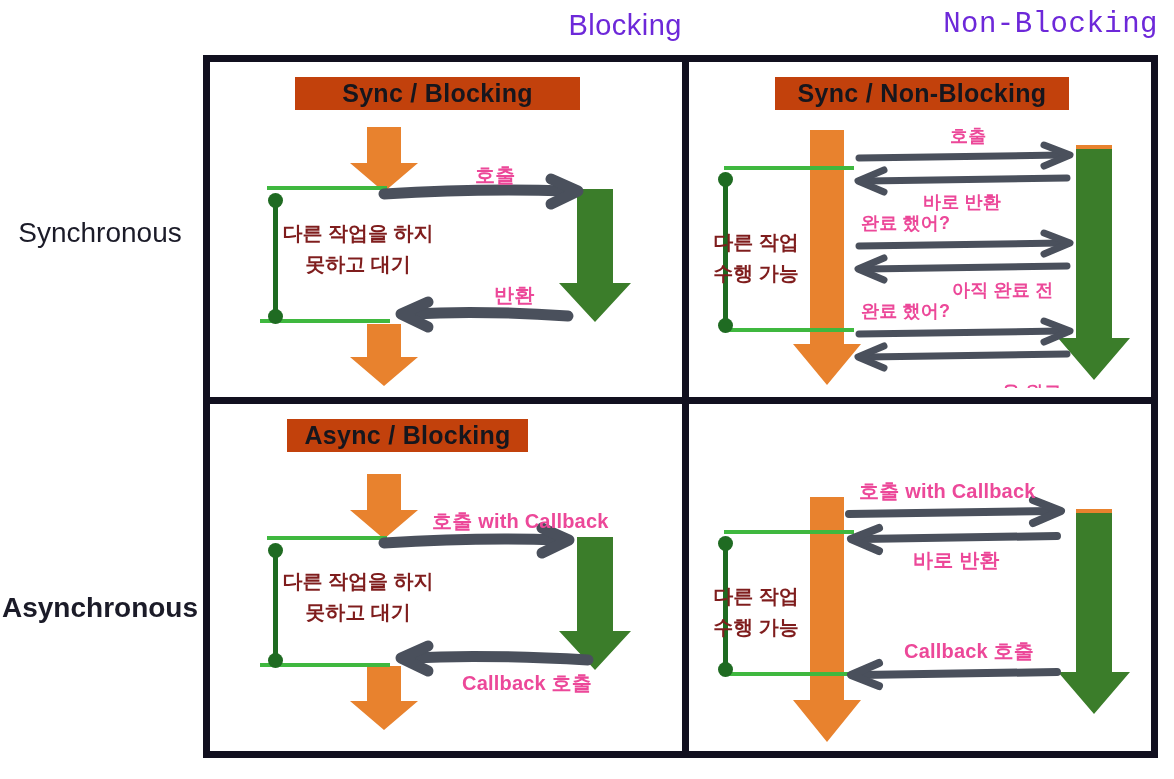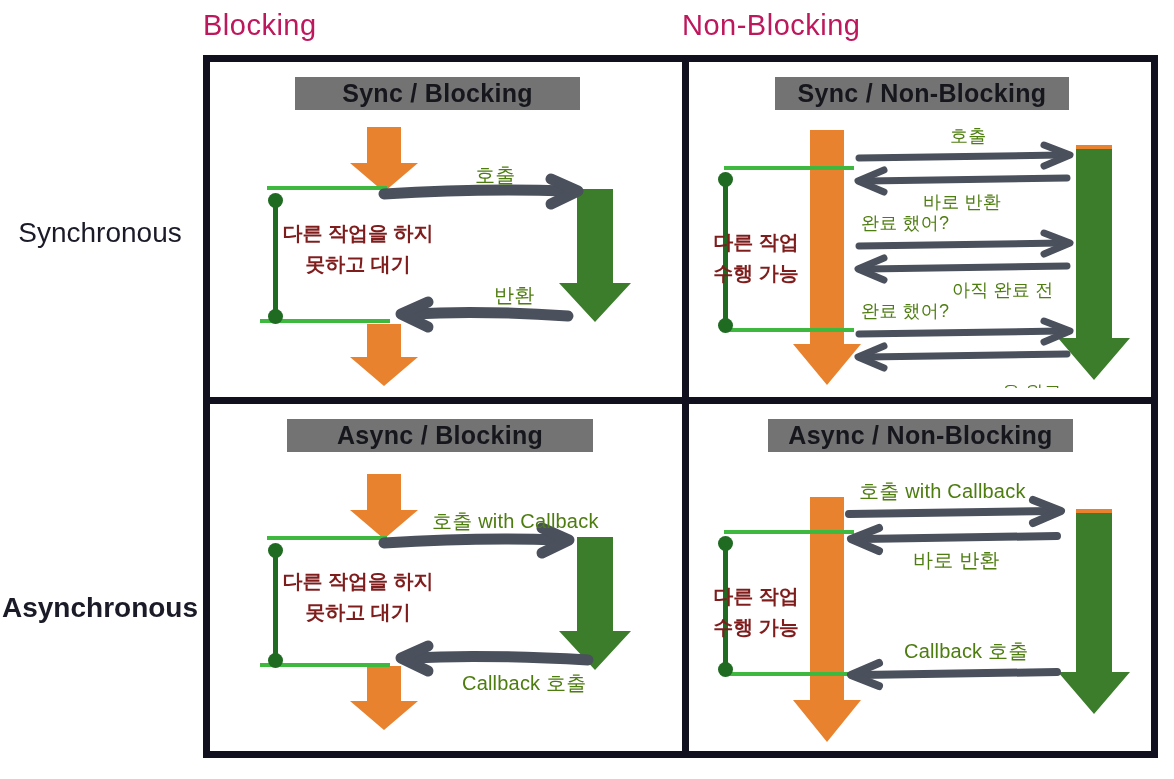--- a/index.html
+++ b/index.html
@@ -5,25 +5,25 @@
   html,body{margin:0;padding:0;background:#ffffff;}
   body{
     width:1174px;height:779px;position:relative;overflow:hidden;
     font-family:"Liberation Sans","DejaVu Sans",sans-serif;
     color:#1b1b24;
   }
 
   
   .col-head{
     position:absolute;top:4px;height:42px;line-height:42px;
-    font-size:29px;font-weight:400;color:#be185d;text-align:left;
+    font-size:29px;font-weight:400;color:#6d28d9;text-align:right;
     letter-spacing:.5px;
   }
   #col-blocking{left:203px;width:479px;}
-  #col-nonblocking{left:682px;width:476px;}
+  #col-nonblocking{left:682px;width:476px;font-family:Liberation Mono, monospace;}
 
   
   .row-label{
     position:absolute;left:0;width:200px;text-align:center;
     font-size:28px;color:#1b1b28;
   }
   #row-sync{top:205px;margin-top:12px;}
   #row-async{top:592px;font-weight:bold;}
 
   
@@ -42,38 +42,38 @@
 
   
   .panel{position:absolute;overflow:hidden;background:#fff;}
   #panel-sb{left:210px;top:62px;width:472px;height:335px;}
   #panel-snb{left:689px;top:62px;width:462px;height:326px;}
   #panel-ab{left:210px;top:404px;width:472px;height:347px;}
   #panel-anb{left:689px;top:404px;width:462px;height:347px;}
 
   
   .banner{
-    position:absolute;background:#737373;
+    position:absolute;background:#c2410c;
     font-size:25px;font-weight:700;color:#16161d;
     text-align:center;line-height:33px;height:33px;
     white-space:nowrap;letter-spacing:.3px;
   }
 
   
   .blockarrow{position:absolute;}
   .blockarrow svg{display:block;}
 
   
   .bracket-h{position:absolute;height:4px;background:#3fb83f;}
   .bracket-v{position:absolute;width:5px;background:#1e6b21;}
   .bracket-dot{position:absolute;width:15px;height:15px;border-radius:50%;background:#1f6b22;}
 
   
   .msg{
-    position:absolute;font-size:18px;font-weight:400;color:#4d7c0f;
+    position:absolute;font-size:18px;font-weight:700;color:#ec4899;
     white-space:nowrap;letter-spacing:.2px;
   }
   .msg.big{font-size:20px;}
 
   
   .note{
     position:absolute;font-size:20px;font-weight:700;color:#7f1d1d;
     text-align:center;line-height:31px;white-space:pre-line;
   }
 
@@ -189,21 +189,21 @@
   <div class="msg" style="left:261px;top:62px;">호출</div>
   <div class="msg" style="left:234px;top:128px;">바로 반환</div>
   <div class="msg" style="left:172px;top:149px;">완료 했어?</div>
   <div class="msg" style="left:263px;top:216px;text-align:right;">아직 완료 전</div>
   <div class="msg" style="left:172px;top:237px;">완료 했어?</div>
   <div class="msg" style="left:305px;top:318px;margin-left:8px;">응 완료</div>
 </div>
 
 <div class="panel" id="panel-ab">
 
-  <div class="banner" style="left:77px;top:15px;width:306px;">Async / Blocking</div>
+  <div class="banner" style="left:77px;top:15px;width:241px;">Async / Blocking</div>
 
   <div class="blockarrow" style="left:140px;top:70px;">
     <svg width="68" height="65" viewBox="0 0 68 65">
       <polygon points="17,0 51,0 51,36 68,36 34,65 0,36 17,36" fill="#e8822e"></polygon>
     </svg>
   </div>
   <div class="blockarrow" style="left:140px;top:262px;">
     <svg width="68" height="64" viewBox="0 0 68 64">
       <polygon points="17,0 51,0 51,35 68,35 34,64 0,35 17,35" fill="#e8822e"></polygon>
     </svg>
@@ -232,21 +232,20 @@
     <path d="M378,256 Q270,250 202,254" stroke="#4a505c" stroke-width="11" fill="none" stroke-linecap="round"></path>
     <path d="M218,242 L191,254 L218,267" stroke="#4a505c" stroke-width="11" fill="none" stroke-linecap="round" stroke-linejoin="round"></path>
   </svg>
 
   <div class="msg big" style="left:222px;top:104px;">호출 with Callback</div>
   <div class="msg big" style="left:252px;top:266px;">Callback 호출</div>
 </div>
 
 <div class="panel" id="panel-anb">
 
-  <div class="banner" style="left:79px;top:15px;width:305px;">Async / Non-Blocking</div>
 
   <div class="blockarrow" style="left:104px;top:93px;">
     <svg width="68" height="245" viewBox="0 0 68 245">
       <polygon points="17,0 51,0 51,203 68,203 34,245 0,203 17,203" fill="#e8822e"></polygon>
     </svg>
   </div>
 
   <div class="blockarrow" style="left:369px;top:105px;">
     <svg width="72" height="205" viewBox="0 0 72 205">
       <polygon points="18,0 54,0 54,163 72,163 36,205 0,163 18,163" fill="#3b7d2a"></polygon>

